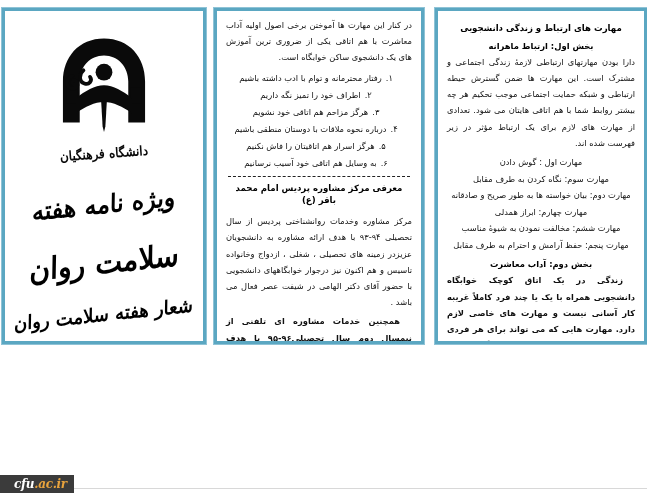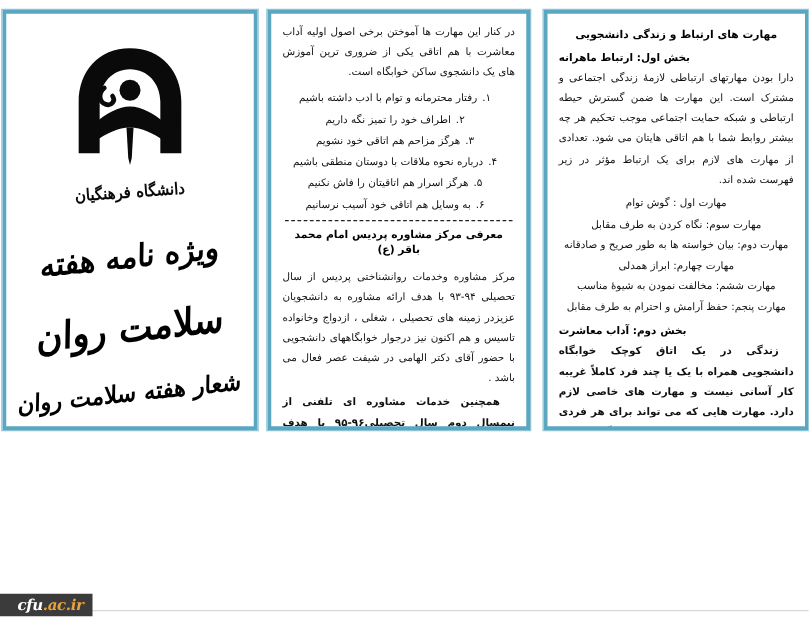--- a/index.html
+++ b/index.html
@@ -132,21 +132,21 @@
     text-align: center;
     direction: rtl;
     margin: 5px 0 6px 0;
     line-height: 1.5;
   }
   .subheading {
     font-family: "DejaVu Sans", "Liberation Sans", sans-serif;
     font-size: 8.4px;
     font-weight: 700;
     color: #000000;
-    text-align: left;
+    text-align: center;
     direction: rtl;
     margin: 6px 0 3px 0;
   }
 
   .num-list {
     list-style: none;
     margin: 4px 0 4px 0;
     padding: 0;
     direction: rtl;
   }
@@ -281,21 +281,21 @@
   </div>
 
   <div class="panel panel-right">
     <div class="panel-inner">
 
       <div class="heading">مهارت های ارتباط و زندگی دانشجویی</div>
 
       <div class="subheading">بخش اول: ارتباط ماهرانه</div>
       <p class="para">دارا بودن مهارتهای ارتباطی لازمهٔ زندگی اجتماعی و مشترک است. این مهارت ها ضمن گسترش حیطه ارتباطی و شبکه حمایت اجتماعی موجب تحکیم هر چه بیشتر روابط شما با هم اتاقی هایتان می شود. تعدادی از مهارت های لازم برای یک ارتباط مؤثر در زیر فهرست شده اند.</p>
 
-      <div class="skill-line">مهارت اول : گوش توام</div>
+      <div class="skill-line">مهارت اول : گوش دادن</div>
       <div class="skill-line">مهارت سوم: نگاه کردن به طرف مقابل</div>
       <div class="skill-line">مهارت دوم: بیان خواسته ها به طور صریح و صادقانه</div>
       <div class="skill-line">مهارت چهارم: ابراز همدلی</div>
       <div class="skill-line">مهارت ششم: مخالفت نمودن به شیوهٔ مناسب</div>
       <div class="skill-line">مهارت پنجم: حفظ آرامش و احترام به طرف مقابل</div>
 
       <div class="subheading">بخش دوم: آداب معاشرت</div>
       <p class="para indent">زندگی در یک اتاق کوچک خوابگاه دانشجویی همراه با یک یا چند فرد کاملاً غریبه کار آسانی نیست و مهارت های خاصی لازم دارد. مهارت هایی که می تواند برای هر فردی به ویژه دانشجوی ساکن خوابگاه مفید باشدوعبارتند از: مهارت خودآگاهی، همدلی، کنترل هیجانهای منفی، کنترل استرس، حل مسئله، تصمیم گیری، برقراری ارتباط موثر و..</p>
 
     </div>

